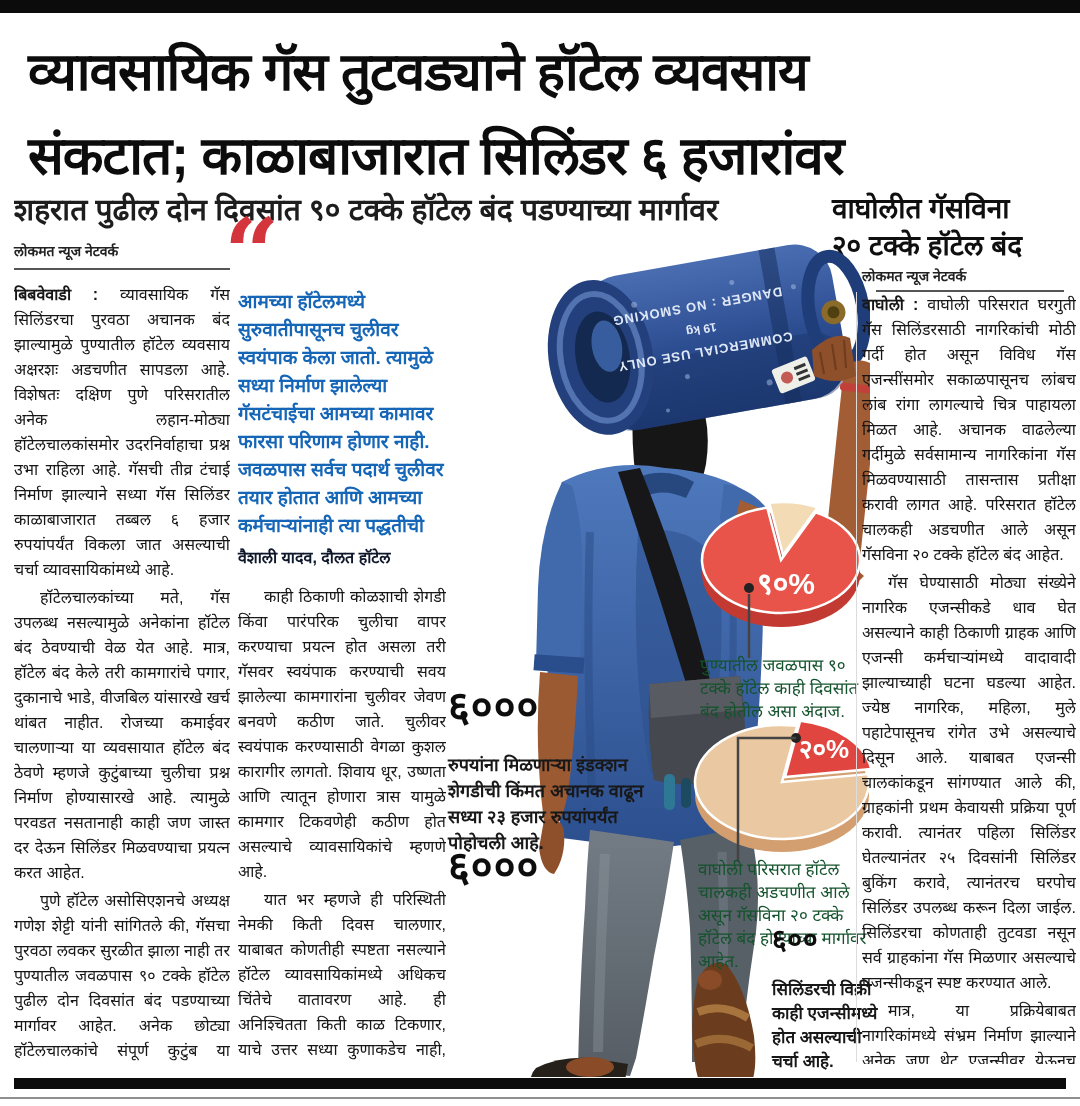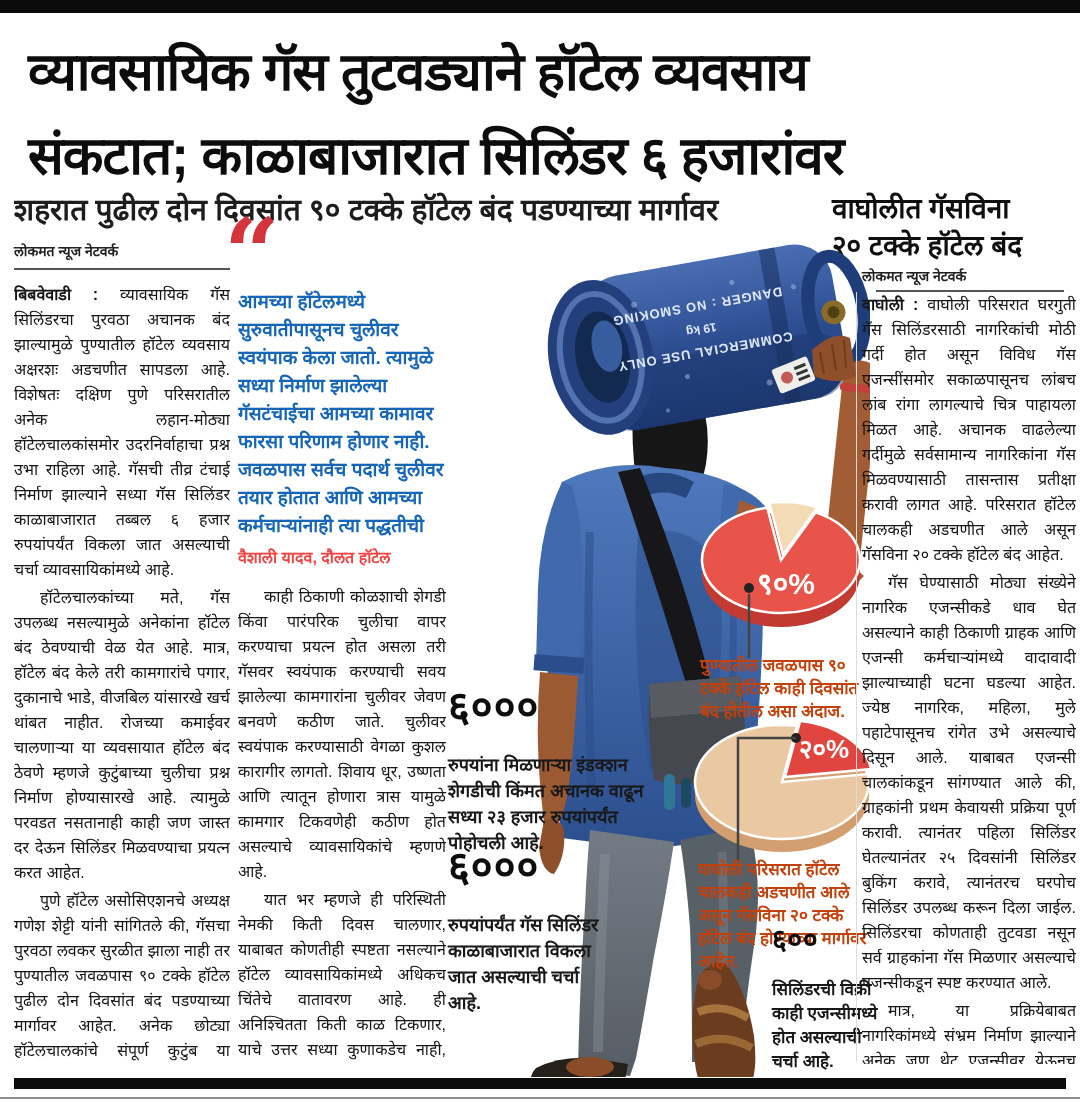--- a/index.html
+++ b/index.html
@@ -20,29 +20,29 @@
   .rule-right{position:absolute;left:876px;top:290px;width:188px;height:2px;background:#555}
   .qmark{position:absolute;left:224px;top:206px;font-family:"DejaVu Serif",serif;
          font-size:96px;line-height:1;color:#d4353c;font-weight:700}
   .col{position:absolute;text-align:justify;font-size:16px;line-height:25px;color:#161616;overflow:hidden}
   .col p{margin:0 0 3px 0}
   .col p.ind{text-indent:26px}
   .lead{font-weight:800}
   .col-left{left:14px;top:282px;width:216px;height:780px}
   .quote-block{position:absolute;left:238px;top:288px;width:208px;height:252px;overflow:hidden;
                font-size:19px;line-height:28px;font-weight:700;color:#1666b8;text-align:left}
-  .attr{position:absolute;left:238px;top:546px;width:208px;font-size:16px;font-weight:800;color:#ef4444}
+  .attr{position:absolute;left:238px;top:546px;width:208px;font-size:16px;font-weight:800;color:#0f172a}
   .col-mid{left:238px;top:584px;width:208px;height:480px}
   .col-right{left:862px;top:292px;width:214px;height:772px}
   .vrule{position:absolute;left:856px;top:292px;width:1px;height:770px;background:#dcdcdc}
   .photo{position:absolute;left:440px;top:232px;width:430px;height:845px}
   .pie{position:absolute}
   #pie1{left:698px;top:490px;width:172px;height:172px}
   #pie2{left:692px;top:712px;width:186px;height:154px}
-  .pie-caption{position:absolute;font-size:17px;line-height:23px;font-weight:700;color:#c2410c}
+  .pie-caption{position:absolute;font-size:17px;line-height:23px;font-weight:400;color:#14532d}
   .cap1{left:700px;top:654px;width:176px}
   .cap2{left:698px;top:858px;width:180px}
   .stat{position:absolute}
   .stat-num{font-size:42px;font-weight:800;color:#0d0d0d;letter-spacing:1px;line-height:1}
   .stat-text{font-size:18px;line-height:26px;font-weight:600;color:#181818;margin-top:24px}
   .stat-a{left:448px;top:686px;width:198px}
   .stat-b{left:448px;top:846px;width:152px}
   .stat-c{left:772px;top:926px;width:118px}
   .stat-c .stat-num{font-size:28px}
   .stat-c .stat-text{font-size:17px;line-height:24px}
@@ -203,21 +203,20 @@
     </svg>
   <div class="pie-caption cap1">पुण्यातील जवळपास ९० टक्के हॉटेल काही दिवसांत बंद होतील असा अंदाज.</div>
   <div class="pie-caption cap2">वाघोली परिसरात हॉटेल चालकही अडचणीत आले असून गॅसविना २० टक्के हॉटेल बंद होण्याच्या मार्गावर आहेत.</div>
 
   <div class="stat stat-a">
     <div class="stat-num">६०००</div>
     <div class="stat-text">रुपयांना मिळणाऱ्या इंडक्शन शेगडीची किंमत अचानक वाढून सध्या २३ हजार रुपयांपर्यंत पोहोचली आहे.</div>
   </div>
   <div class="stat stat-b">
     <div class="stat-num">६०००</div>
-    <div class="stat-text">रुपयांपर्यंत गॅस सिलिंडर काळाबाजारात विकला जात असल्याची चर्चा आहे.</div>
   </div>
   <div class="stat stat-c">
     <div class="stat-num">६००</div>
     <div class="stat-text">सिलिंडरची विक्री काही एजन्सीमध्ये होत असल्याची चर्चा आहे.</div>
   </div>
 
   <div class="vrule"></div>
   <div class="col col-right">
     <p><span class="lead">वाघोली :</span> <span>वाघोली परिसरात घरगुती गॅस सिलिंडरसाठी नागरिकांची मोठी गर्दी होत असून विविध गॅस एजन्सींसमोर सकाळपासूनच लांबच लांब रांगा लागल्याचे चित्र पाहायला मिळत आहे. अचानक वाढलेल्या गर्दीमुळे सर्वसामान्य नागरिकांना गॅस मिळवण्यासाठी तासन्तास प्रतीक्षा करावी लागत आहे. परिसरात हॉटेल चालकही अडचणीत आले असून गॅसविना २० टक्के हॉटेल बंद आहेत.</span></p>
     <p class="ind">गॅस घेण्यासाठी मोठ्या संख्येने नागरिक एजन्सीकडे धाव घेत असल्याने काही ठिकाणी ग्राहक आणि एजन्सी कर्मचाऱ्यांमध्ये वादावादी झाल्याच्याही घटना घडल्या आहेत. ज्येष्ठ नागरिक, महिला, मुले पहाटेपासूनच रांगेत उभे असल्याचे दिसून आले. याबाबत एजन्सी चालकांकडून सांगण्यात आले की, ग्राहकांनी प्रथम केवायसी प्रक्रिया पूर्ण करावी. त्यानंतर पहिला सिलिंडर घेतल्यानंतर २५ दिवसांनी सिलिंडर बुकिंग करावे, त्यानंतरच घरपोच सिलिंडर उपलब्ध करून दिला जाईल. सिलिंडरचा कोणताही तुटवडा नसून सर्व ग्राहकांना गॅस मिळणार असल्याचे एजन्सीकडून स्पष्ट करण्यात आले.</p>

